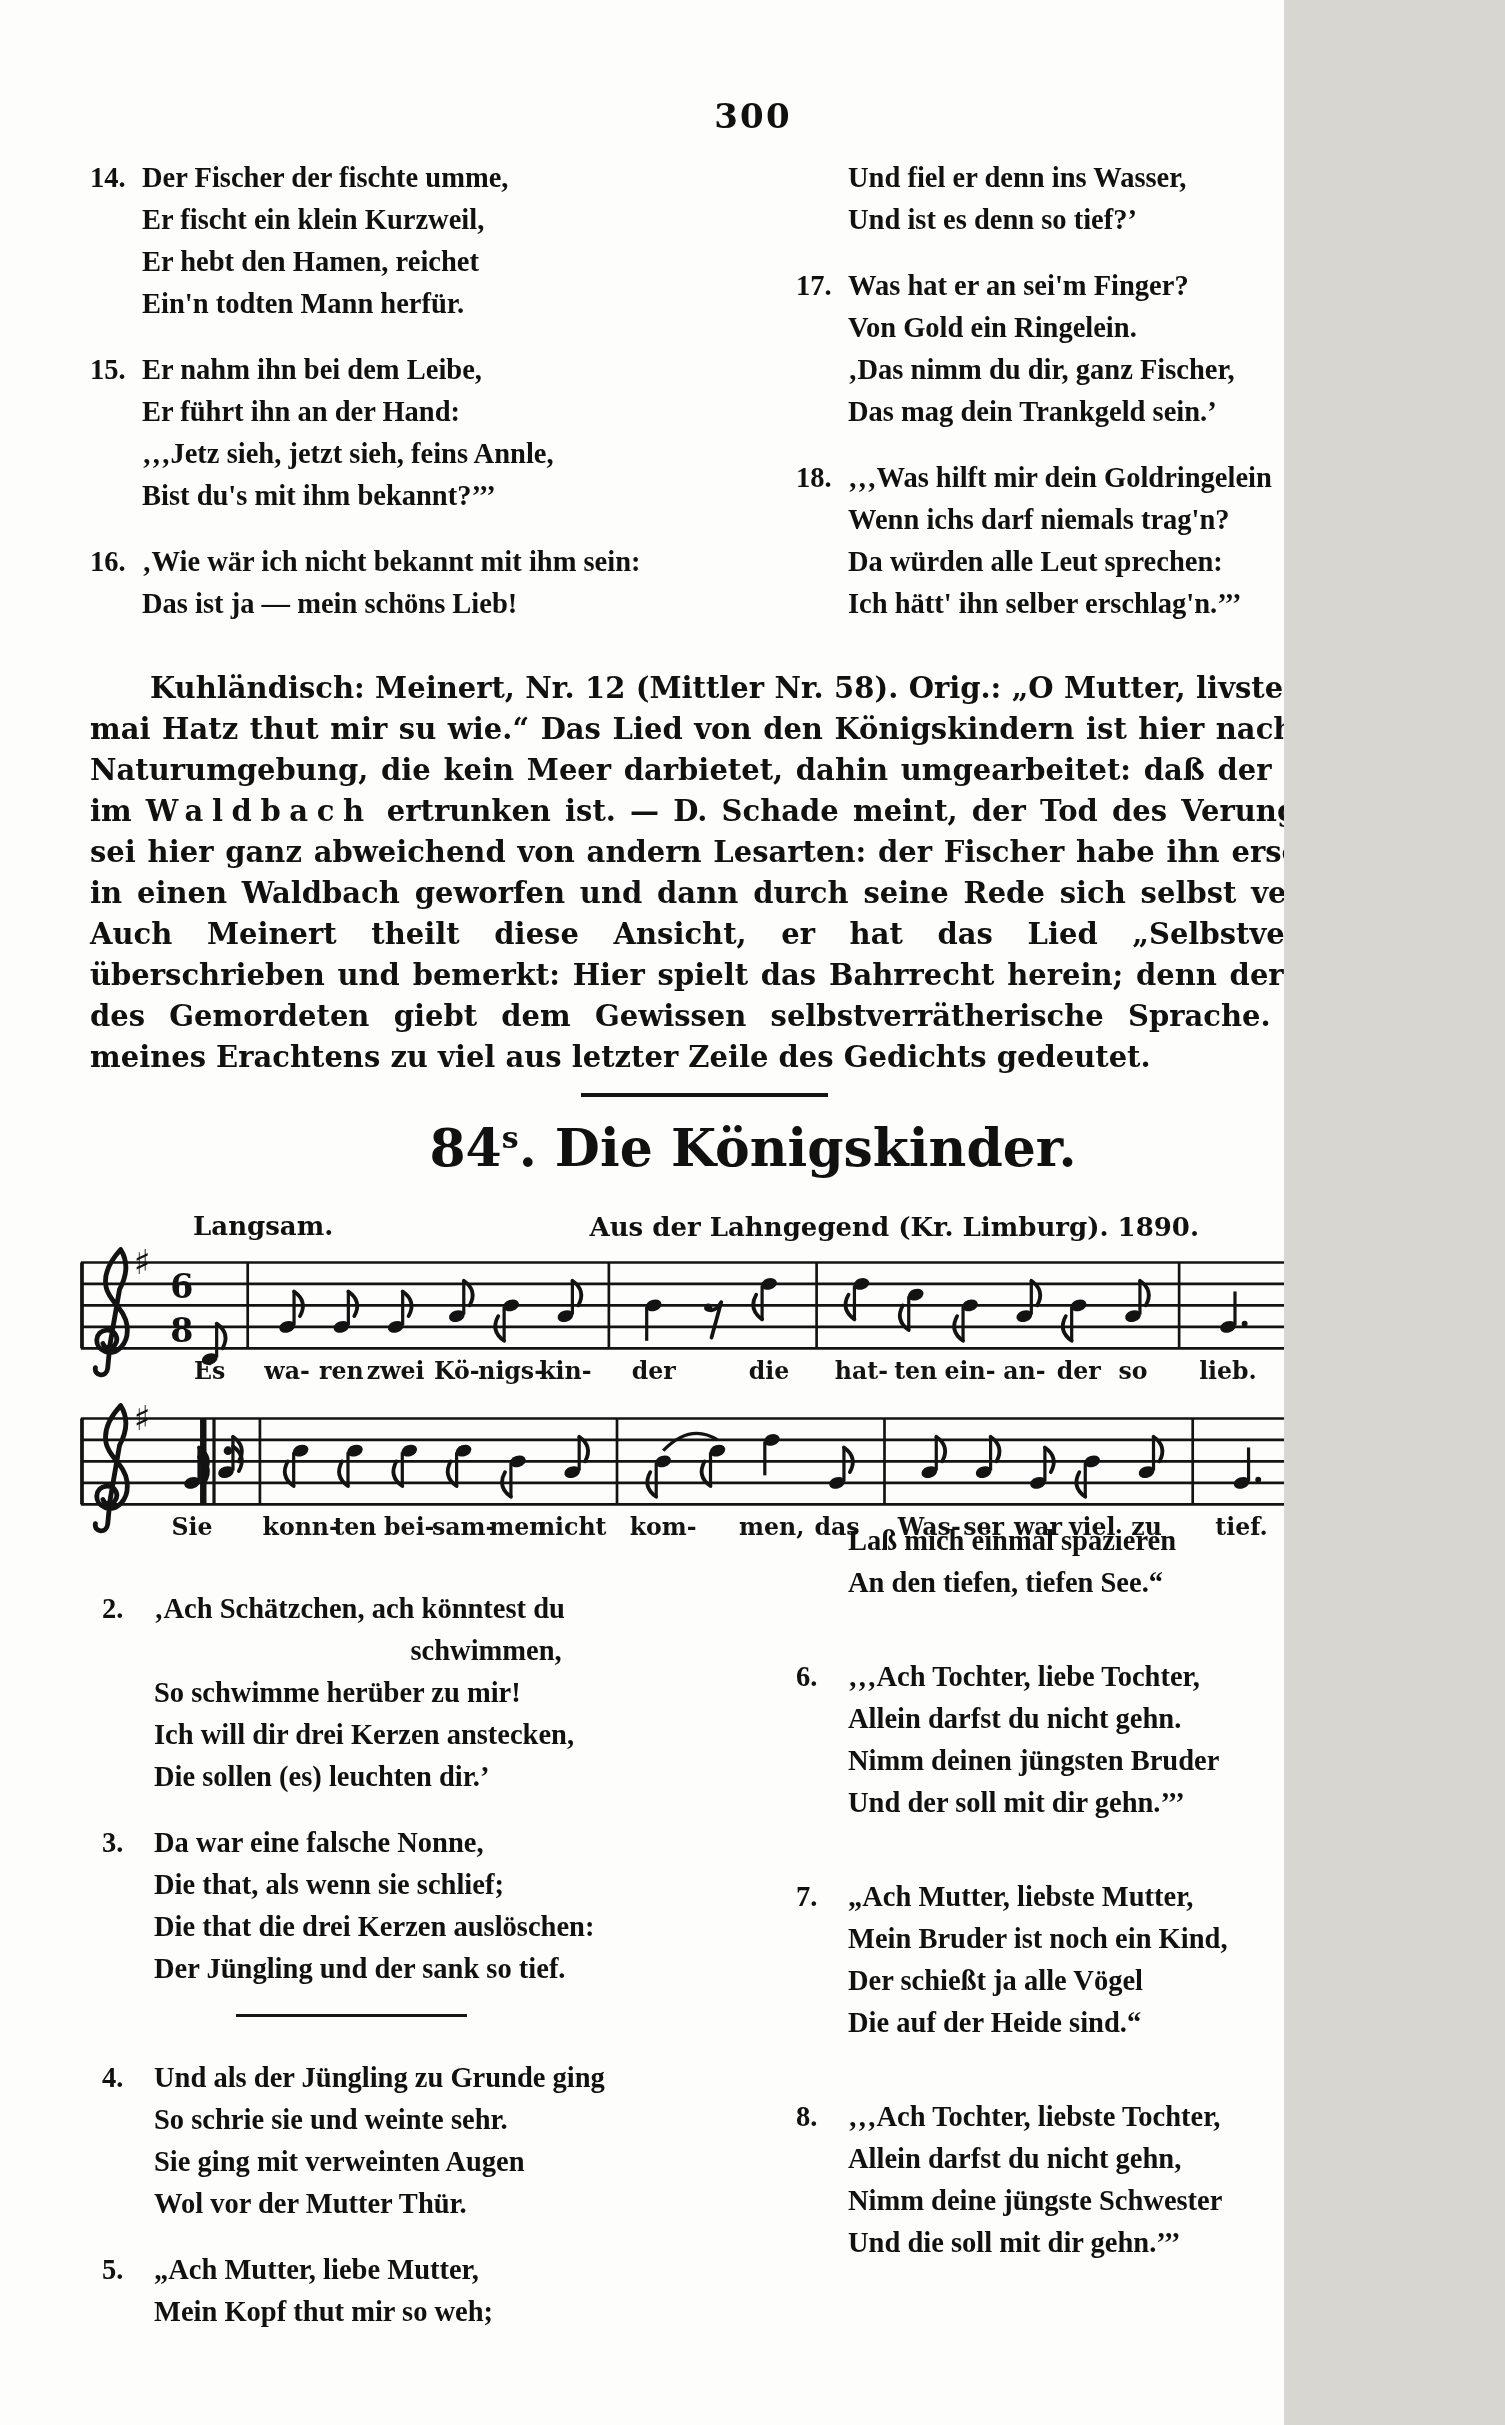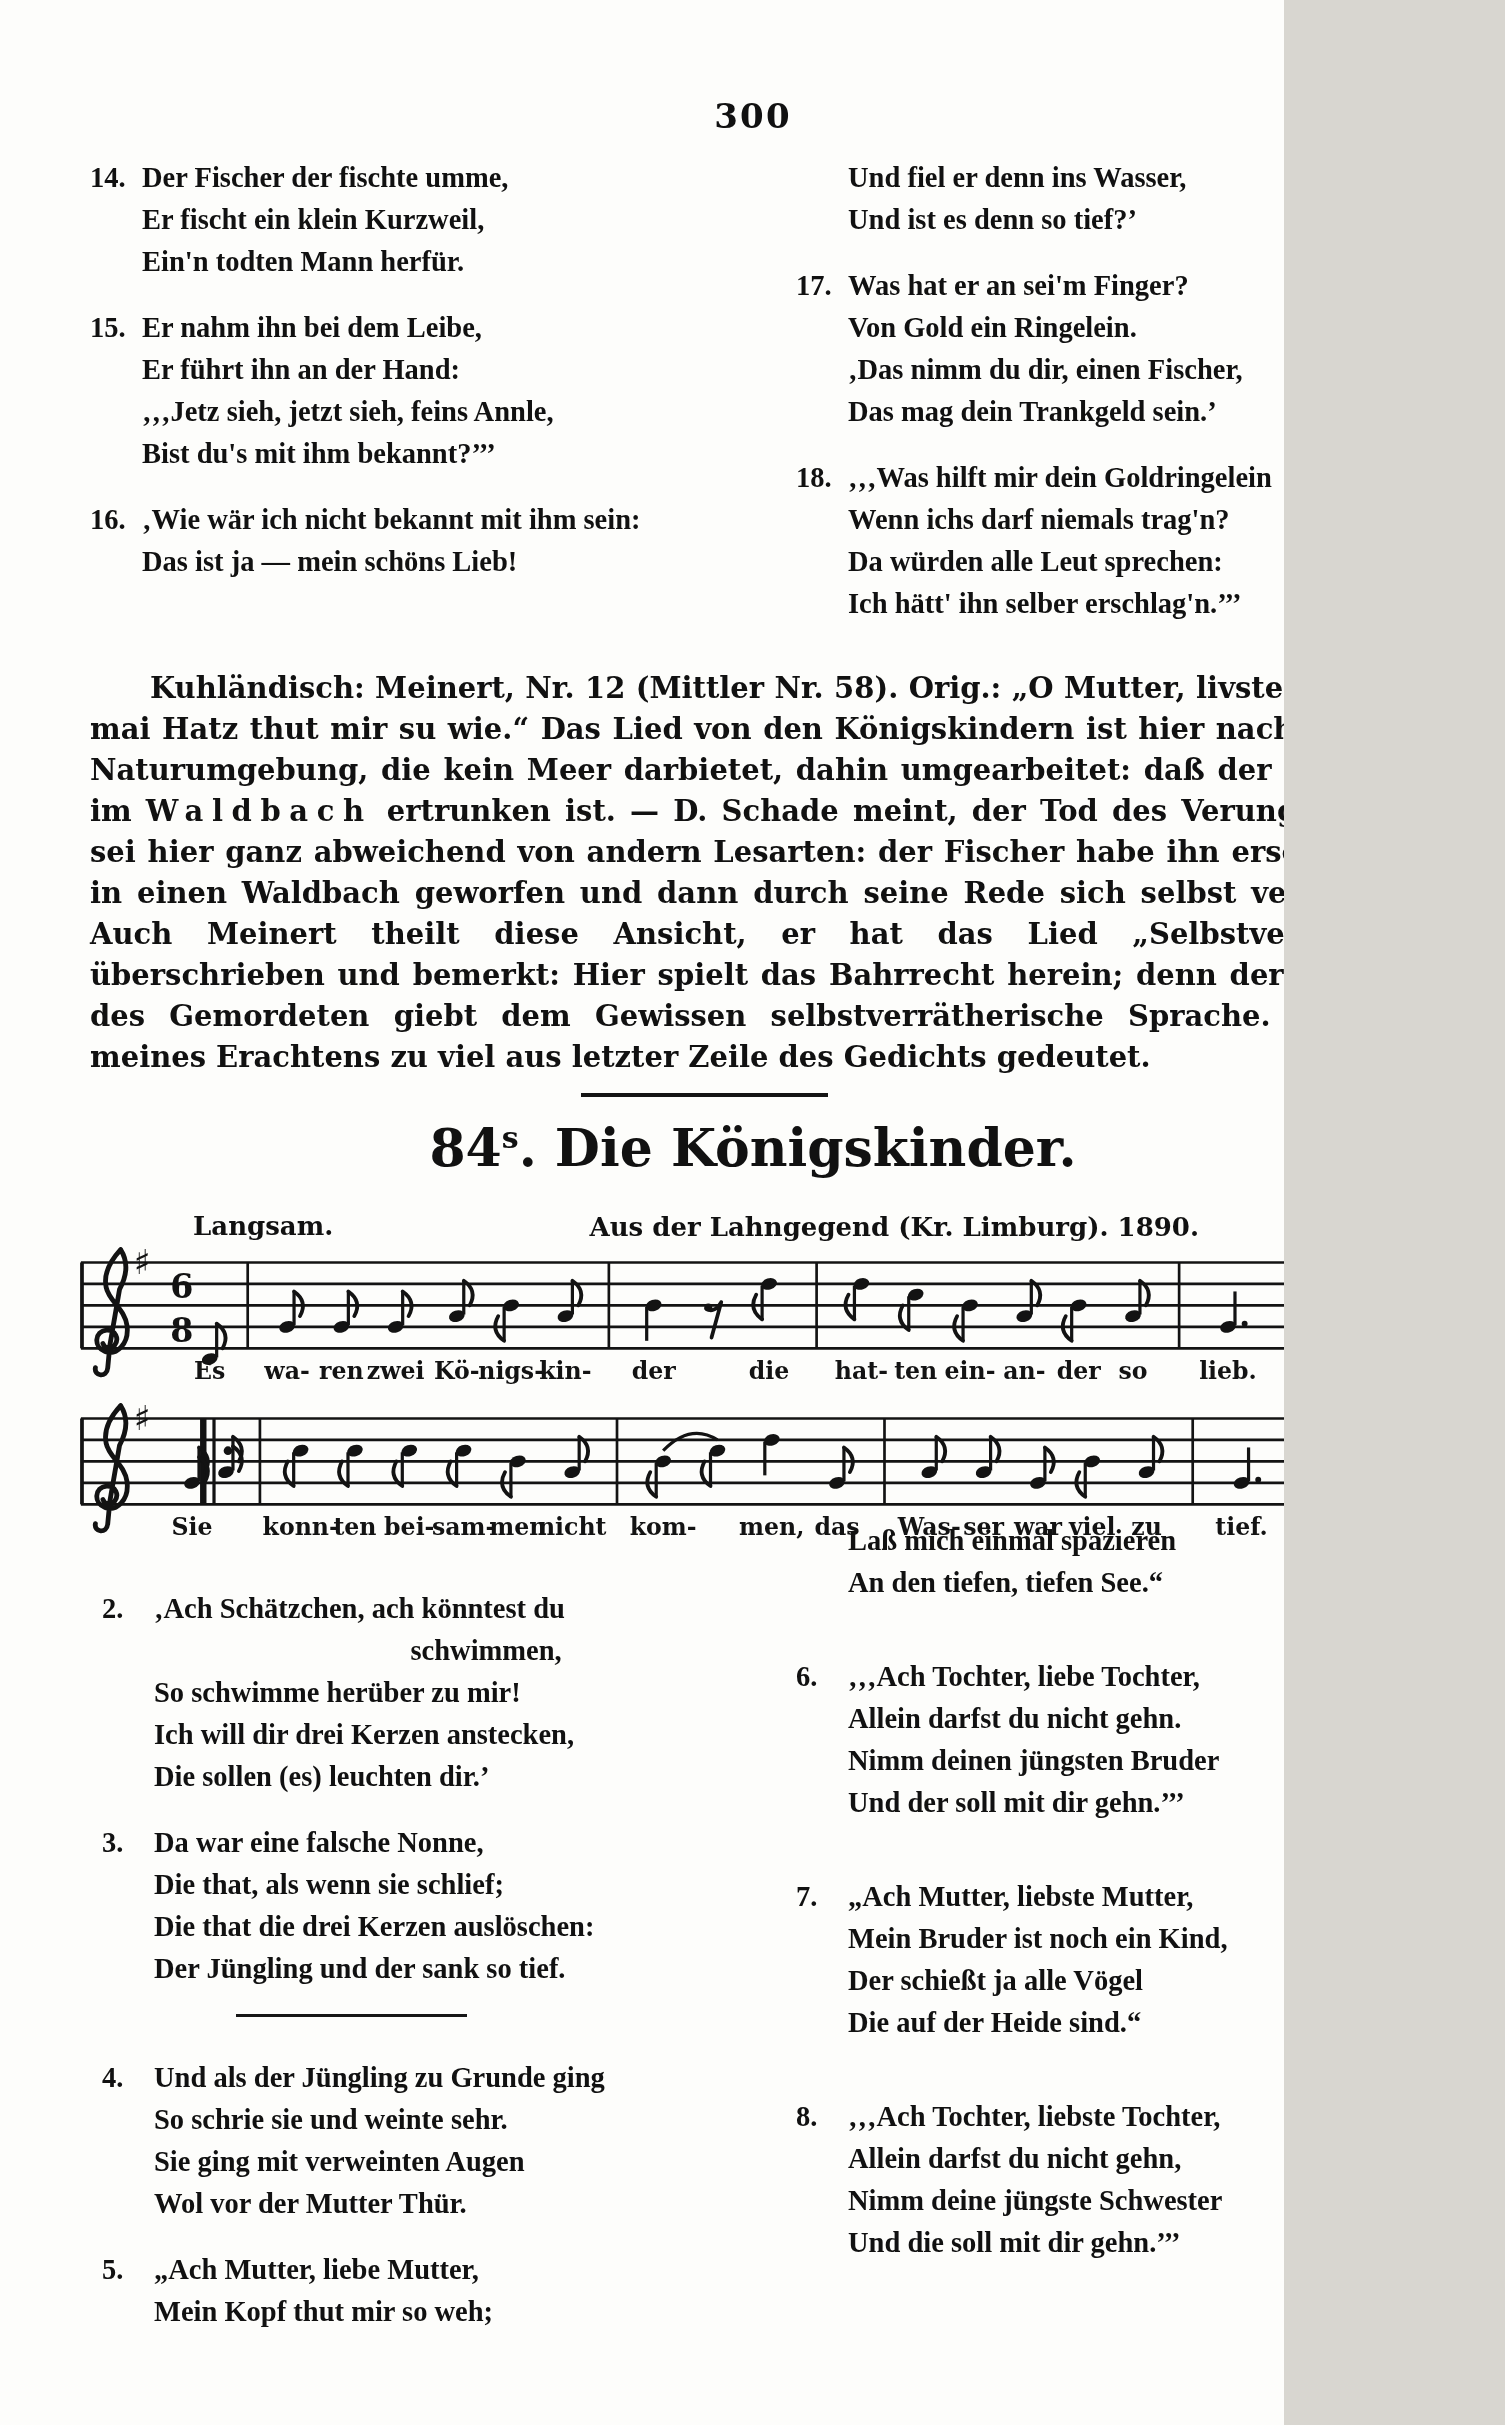--- a/index.html
+++ b/index.html
@@ -40,20 +40,21 @@
 <body>
 
 <div class="page">
   <div class="pagenum">300</div>
 
   <div class="col col-left-top" id="colLT">
       <div class="verse">
         <span class="vnum">14.</span>
         <div class="vline">Der Fischer der fischte umme,</div>
         <div class="vline">Er fischt ein klein Kurzweil,</div>
+        <div class="vline">Er hebt den Hamen, reichet</div>
         <div class="vline">Ein'n todten Mann herfür.</div>
       </div>
       <div class="verse">
         <span class="vnum">15.</span>
         <div class="vline">Er nahm ihn bei dem Leibe,</div>
         <div class="vline">Er führt ihn an der Hand:</div>
         <div class="vline">‚‚‚Jetz sieh, jetzt sieh, feins Annle,</div>
         <div class="vline">Bist du's mit ihm bekannt?’’’</div>
       </div>
       <div class="verse">
@@ -64,21 +65,21 @@
     </div>
   <div class="col col-right-top" id="colRT">
       <div class="verse">
         <div class="vline">Und fiel er denn ins Wasser,</div>
         <div class="vline">Und ist es denn so tief?’</div>
       </div>
       <div class="verse">
         <span class="vnum">17.</span>
         <div class="vline">Was hat er an sei'm Finger?</div>
         <div class="vline">Von Gold ein Ringelein.</div>
-        <div class="vline">‚Das nimm du dir, einen Fischer,</div>
+        <div class="vline">‚Das nimm du dir, ganz Fischer,</div>
         <div class="vline">Das mag dein Trankgeld sein.’</div>
       </div>
       <div class="verse">
         <span class="vnum">18.</span>
         <div class="vline">‚‚‚Was hilft mir dein Goldringelein</div>
         <div class="vline">Wenn ichs darf niemals trag'n?</div>
         <div class="vline">Da würden alle Leut sprechen:</div>
         <div class="vline">Ich hätt' ihn selber erschlag'n.’’’</div>
       </div>
     </div>

